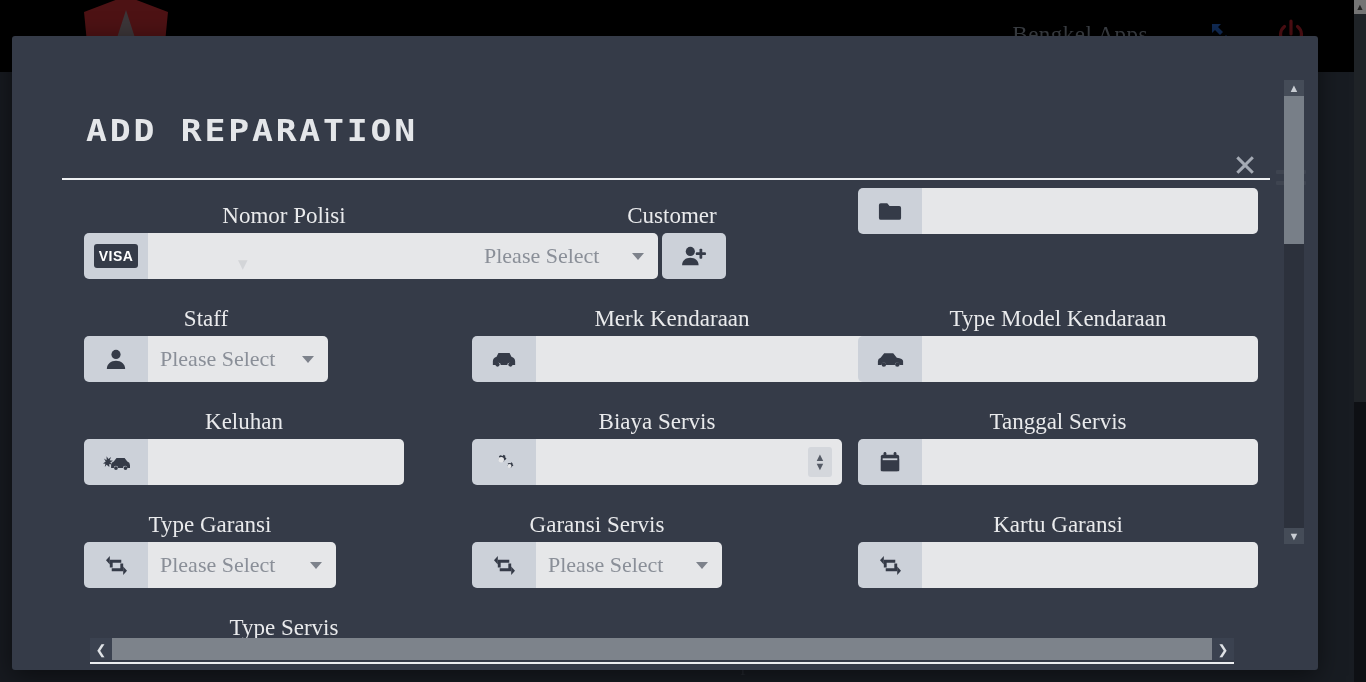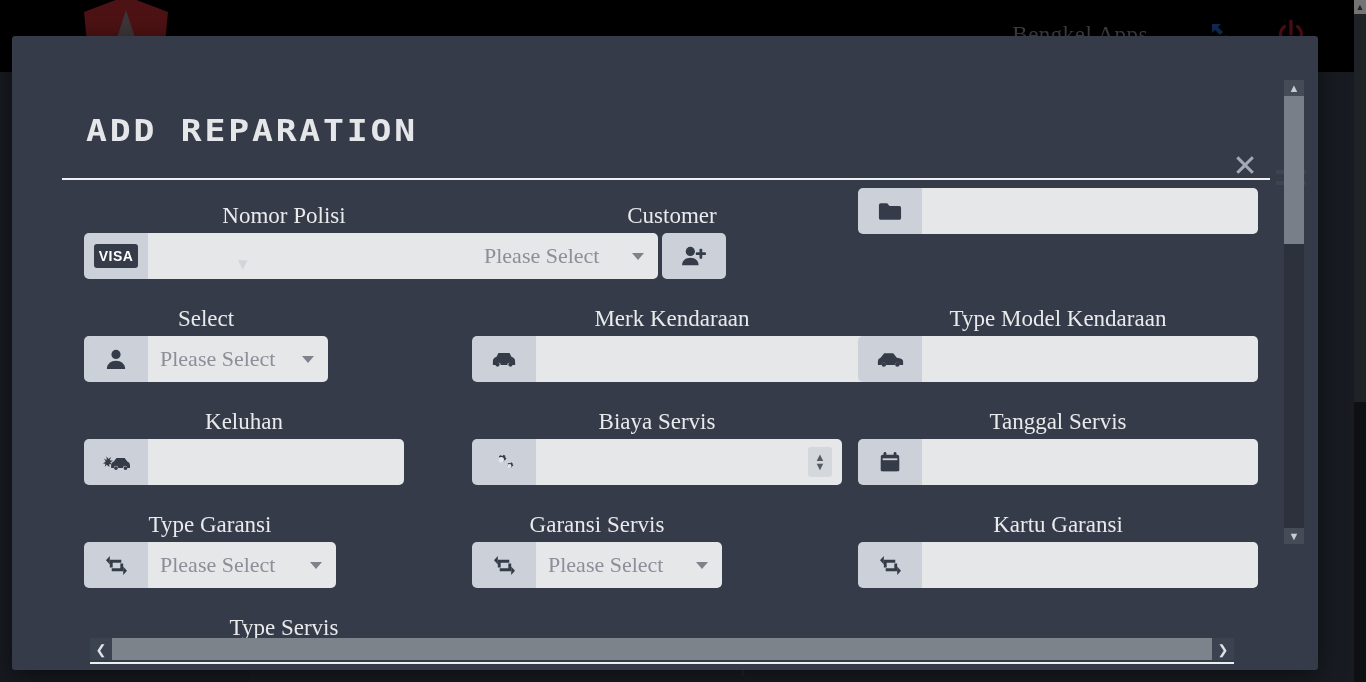--- a/index.html
+++ b/index.html
@@ -431,21 +431,21 @@
               </span>
               <div class="fctl">
                 <span></span>
               </div>
             </div>
           </div>
         </div>
 
         <div class="fg-row">
           <div class="fg-col c1" style="width:244px;">
-            <span class="flabel">Select</span>
+            <span class="flabel">Staff</span>
             <div class="fgroup">
               <span class="addon">
                 <svg viewBox="0 0 24 24" width="22" height="22" fill="#353b48">
                     <circle cx="12" cy="7" r="5"></circle>
                     <path d="M2 23c0-5.5 4.5-9 10-9s10 3.5 10 9z"></path>
                   </svg>
               </span>
               <div class="fctl">
                 <span>Please Select</span>
                 <span class="sel-caret"></span>

